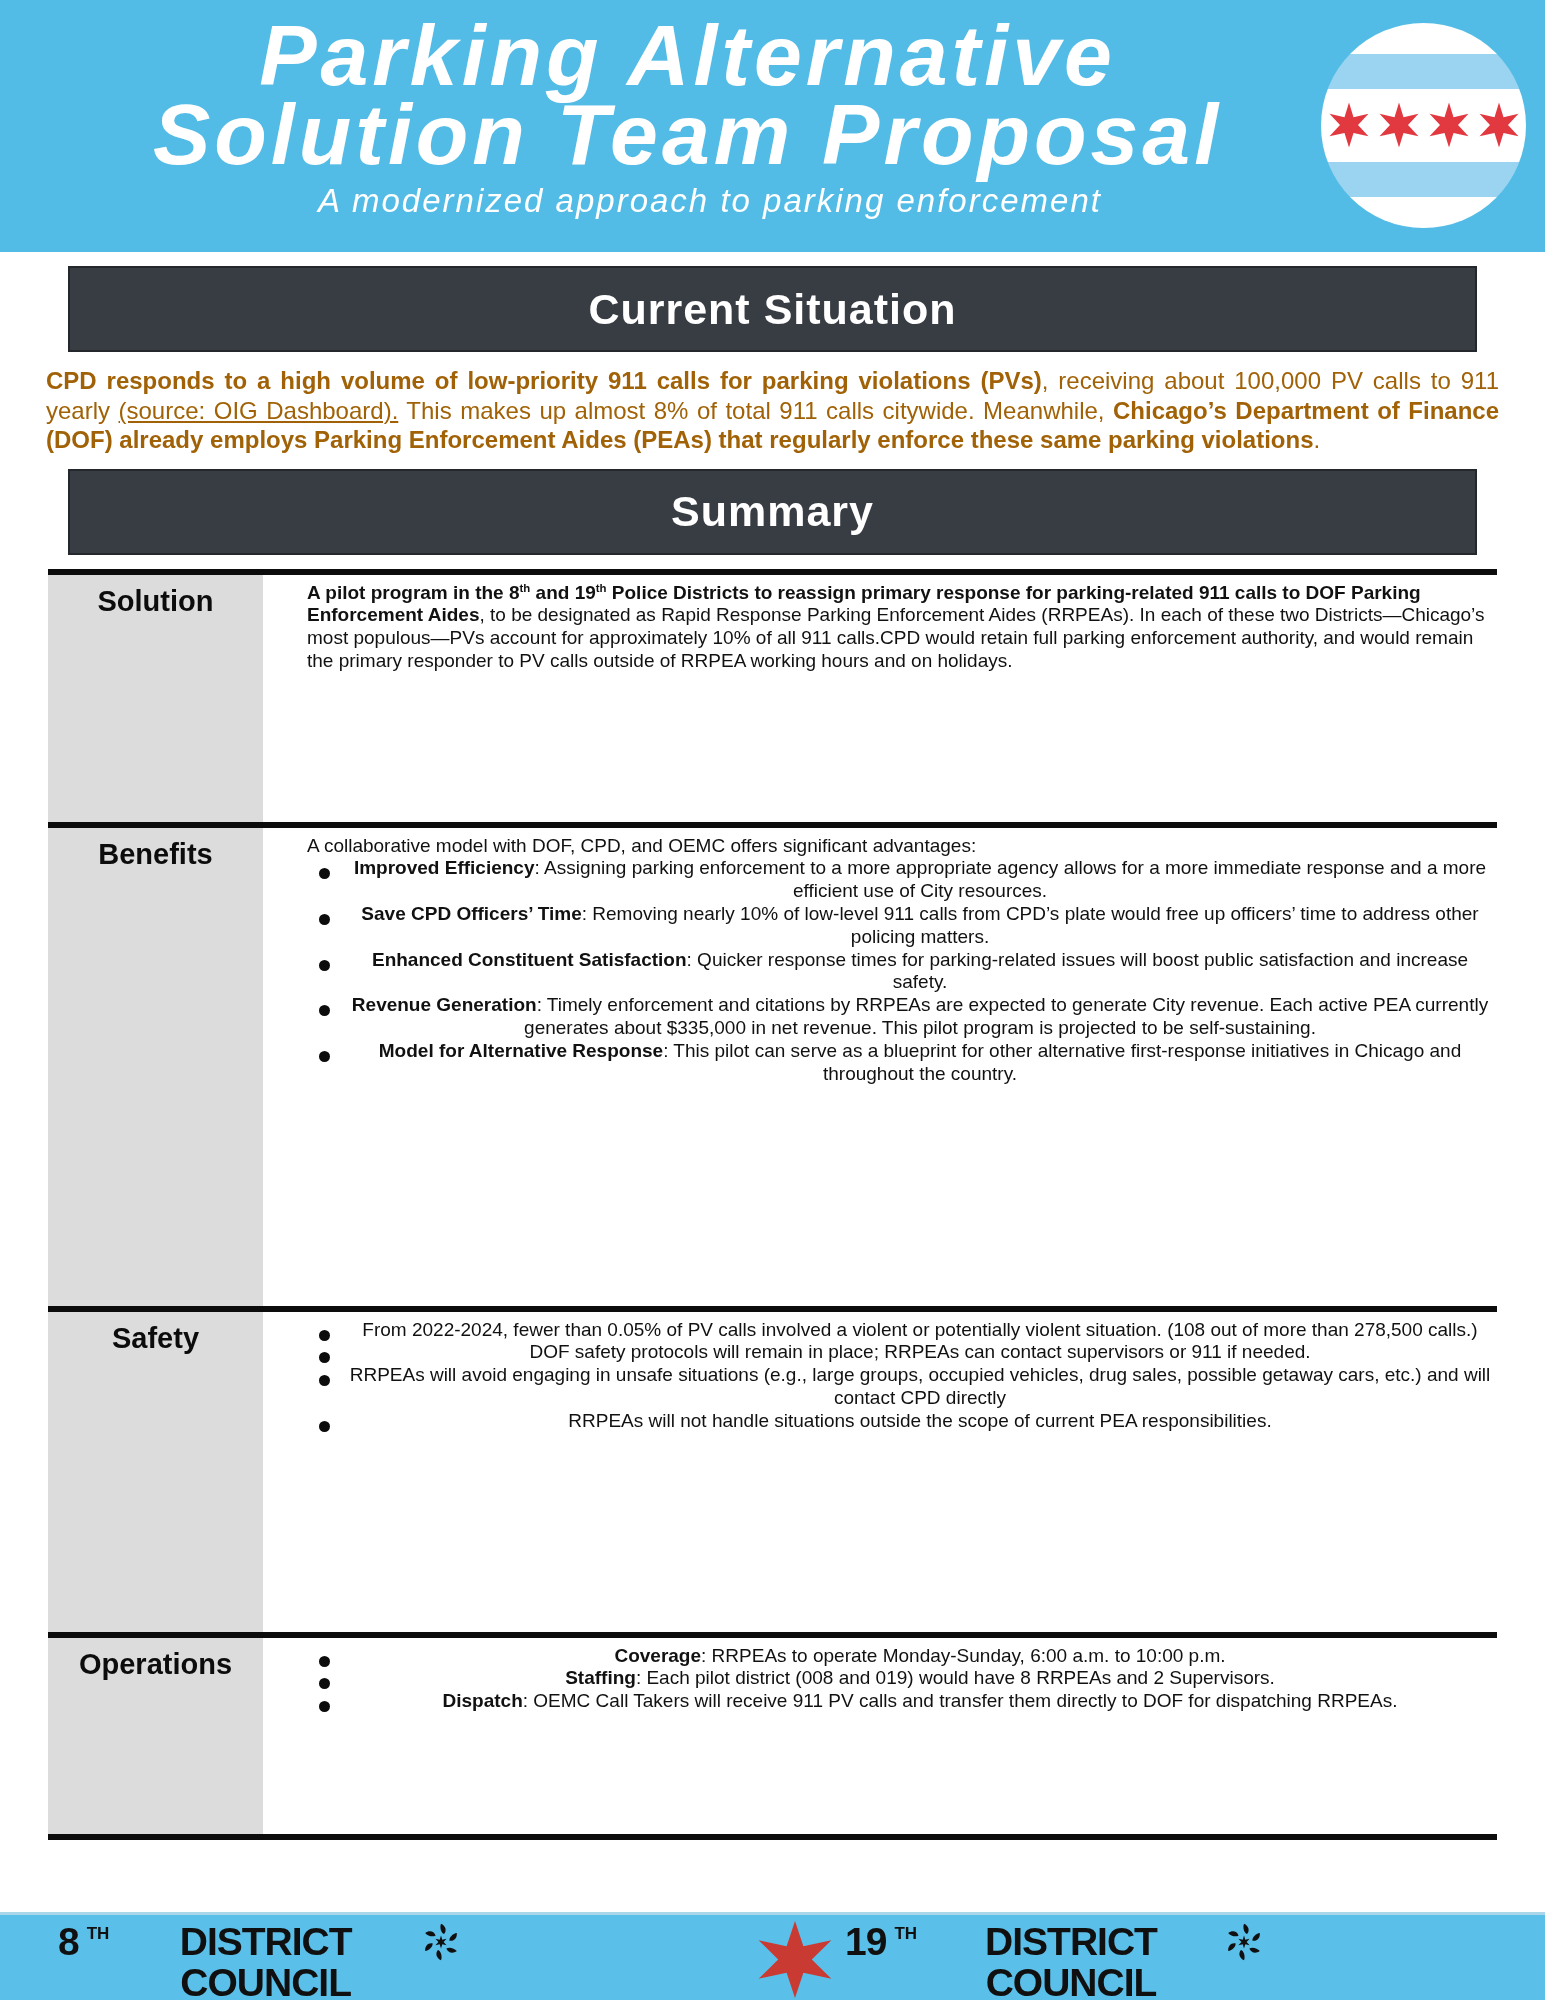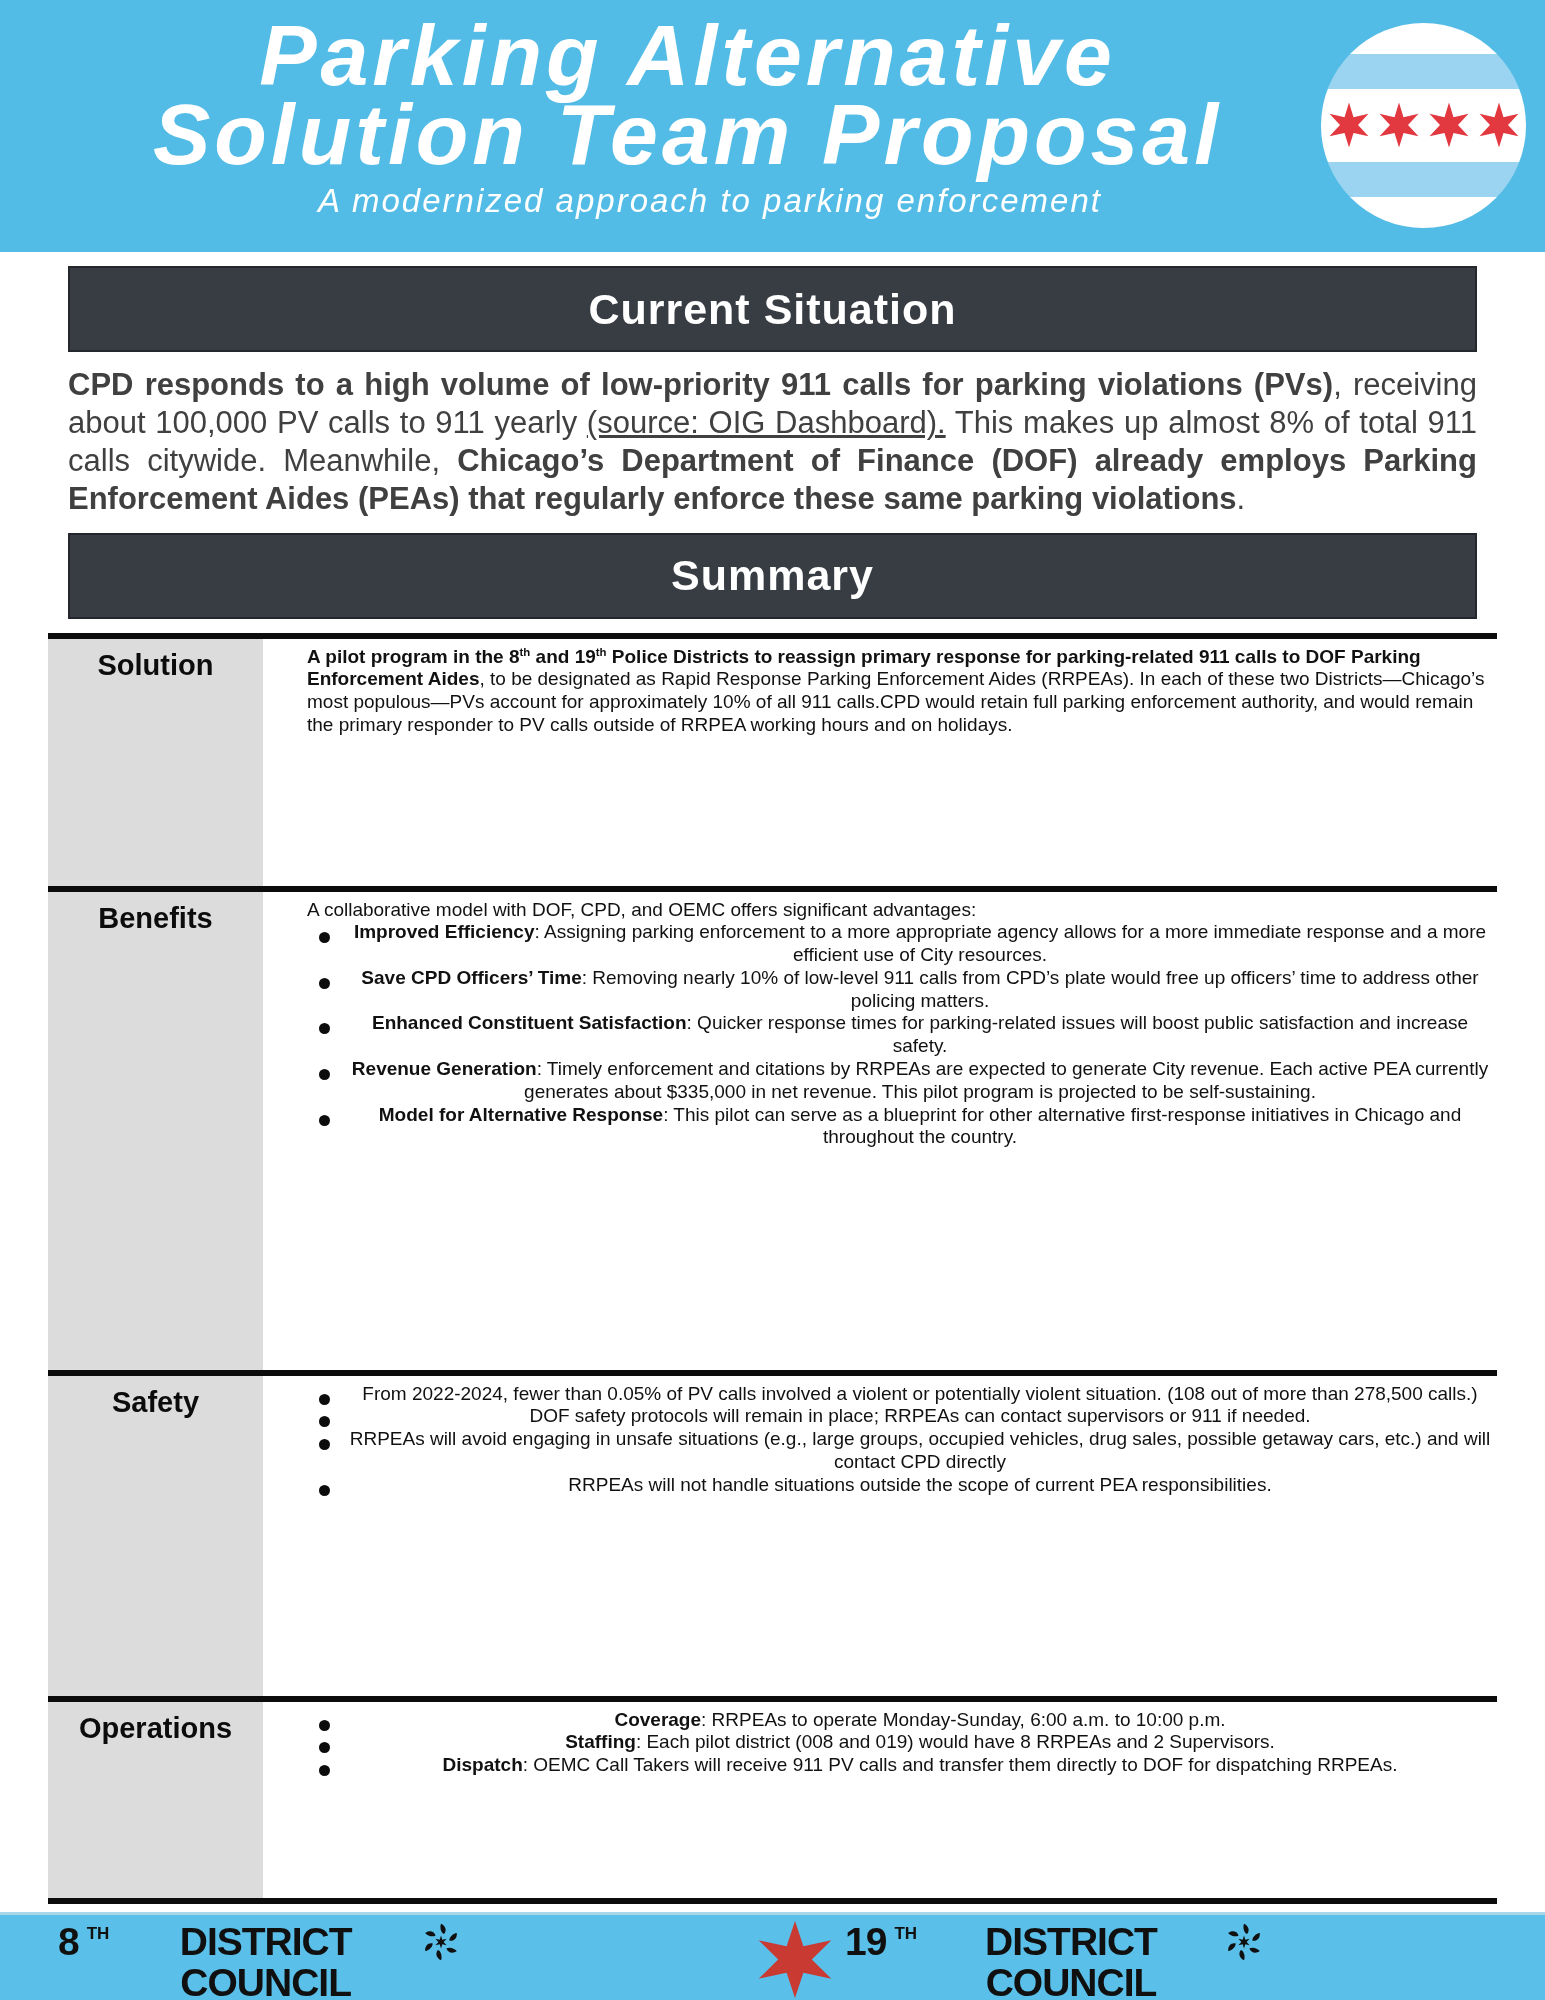--- a/index.html
+++ b/index.html
@@ -24,22 +24,22 @@
   .flag-stars svg { width:48px; height:45px; }
   
   .banner {
     margin:14px 68px 0; height:86px; background:#383C43;
     display:flex; align-items:center; justify-content:center;
     color:#fff; font-size:43px; font-weight:700; letter-spacing:1px;
     border:2px solid #24272c;
   }
   
   .lead {
-    margin:14px 68px 0; font-size:31px; line-height:1.23;
-    text-align:justify; color:#404040;
+    margin:14px 46px 0; font-size:24px; line-height:1.23;
+    text-align:justify; color:#a16207;
   }
   .b { font-weight:700; }
   .u { text-decoration:underline; }
   sup { font-size:0.6em; line-height:0; }
   
   .summary-table { margin:14px 48px 0; }
   .rule { height:6px; background:#0c0c0c; }
   .trow { display:grid; grid-template-columns:215px 1fr;gap:26px; }
   .tlabel {
     background:#DCDCDC; text-align:center; padding-top:10px;

